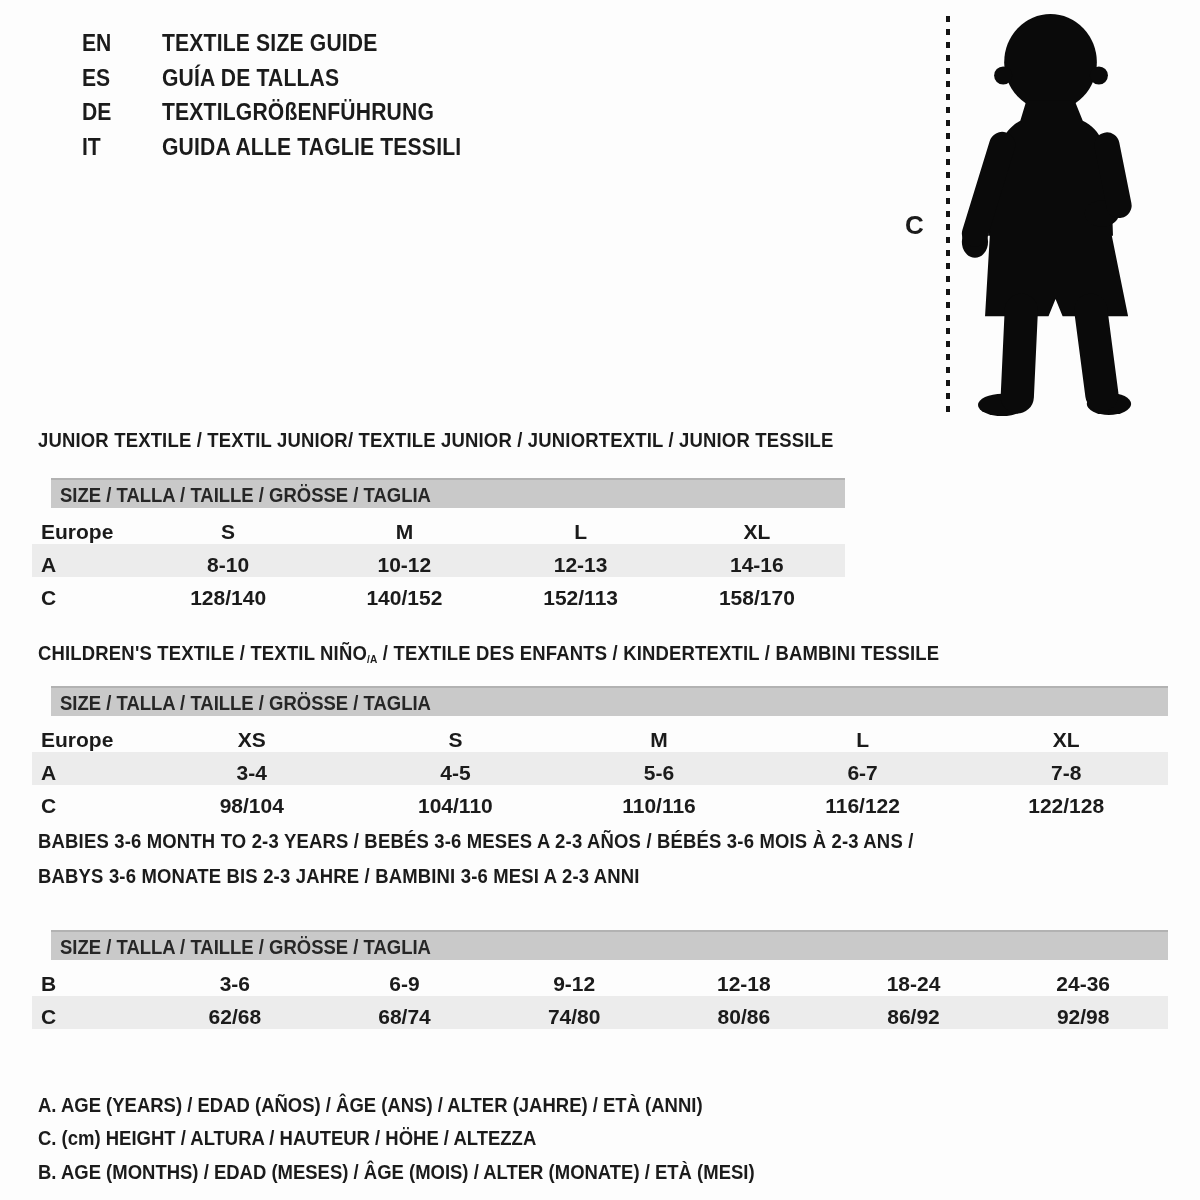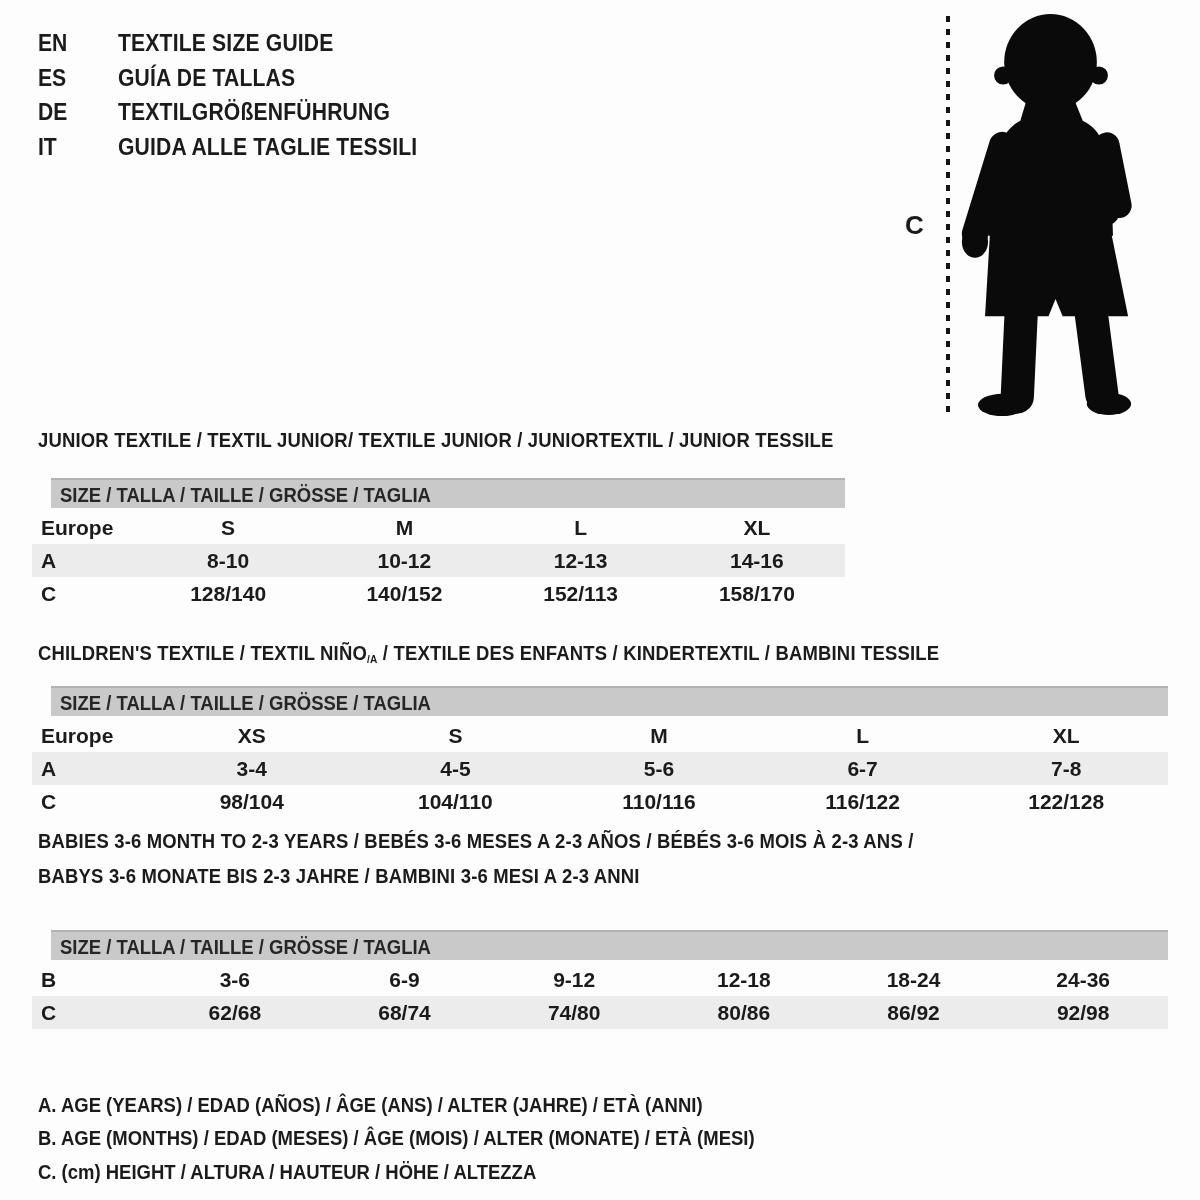--- a/index.html
+++ b/index.html
@@ -5,40 +5,40 @@
   html,body{margin:0;padding:0;background:#ffffff;}
   .canvas{
     position:relative;width:1200px;height:1200px;background:#fdfdfd;
     font-family:"Liberation Sans",sans-serif;color:#1b1b1b;overflow:hidden;
     -webkit-font-smoothing:antialiased;
   }
   .cond{display:inline-block;transform:scaleX(.88);transform-origin:0 50%;white-space:nowrap;}
 
   
   .langs{position:absolute;left:38px;top:26px;}
-  .lang-row{display:flex;height:34.5px;align-items:center;}
+  .lang-row{display:flex;height:34.5px;align-items:center;margin-left:44px;}
   .lang-code{width:80px;font-size:24px;font-weight:700;}
   .lang-title{font-size:24px;font-weight:700;letter-spacing:.2px;}
 
   
   .dash-line{position:absolute;left:946px;top:16px;width:4px;height:400px;
     background:repeating-linear-gradient(to bottom,#141414 0 6px,transparent 6px 13px);}
   .c-label{position:absolute;left:905px;top:210px;font-size:26px;font-weight:700;}
   .silhouette{position:absolute;left:958px;top:12px;}
 
   
   .section-title{position:absolute;left:38px;font-size:21px;font-weight:700;letter-spacing:.2px;}
   .title-sub{font-size:.55em;vertical-align:-0.25em;font-weight:700;}
   .sg-table{position:absolute;left:32px;}
   .t-junior{width:813px;}
   .t-wide{width:1136px;}
   .size-bar{height:30px;line-height:30px;background:#c9c9c9;border-top:2px solid #b2b2b2;
     padding-left:9px;font-size:21px;font-weight:700;color:#262626;margin-bottom:3px;
     box-sizing:border-box;margin-left:19px;}
-  .trow{display:flex;height:33px;align-items:center;}
+  .trow{display:flex;height:33px;align-items:flex-end;}
   .trow.shade{background:#ececec;}
   .tlabel{width:108px;padding-left:9px;font-size:21px;font-weight:700;flex:none;box-sizing:border-box;}
   .t-wide .tlabel{width:118px;}
   .tcell{flex:1;text-align:center;font-size:21px;font-weight:700;}
 
   
   .legend{position:absolute;left:38px;top:1088px;}
   .legend-line{height:33.5px;display:flex;align-items:center;font-size:21px;font-weight:700;}
 </style>
 </head>
@@ -182,20 +182,20 @@
           <div class="tcell">92/98</div>
         </div>
       </div>
   </div>
 
   <div class="legend">
     <div class="legend-line">
       <span class="cond">A. AGE (YEARS) / EDAD (AÑOS) / ÂGE (ANS) / ALTER (JAHRE) / ETÀ (ANNI)</span>
     </div>
     <div class="legend-line">
+      <span class="cond">C. (cm) HEIGHT / ALTURA / HAUTEUR / HÖHE / ALTEZZA</span>
+    </div>
+    <div class="legend-line">
       <span class="cond">B. AGE (MONTHS) / EDAD (MESES) / ÂGE (MOIS) / ALTER (MONATE) / ETÀ (MESI)</span>
     </div>
-    <div class="legend-line">
-      <span class="cond">C. (cm) HEIGHT / ALTURA / HAUTEUR / HÖHE / ALTEZZA</span>
-    </div>
   </div>
 
 </div>
 
 </body></html>

